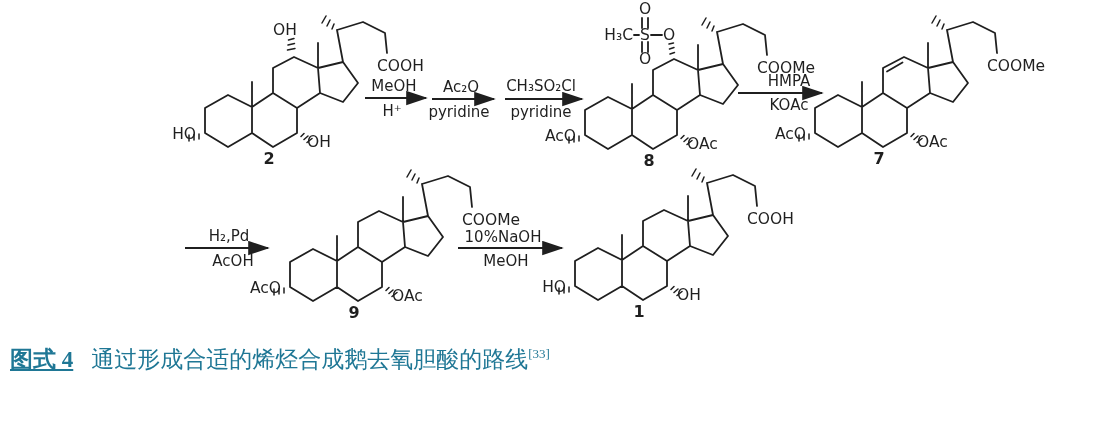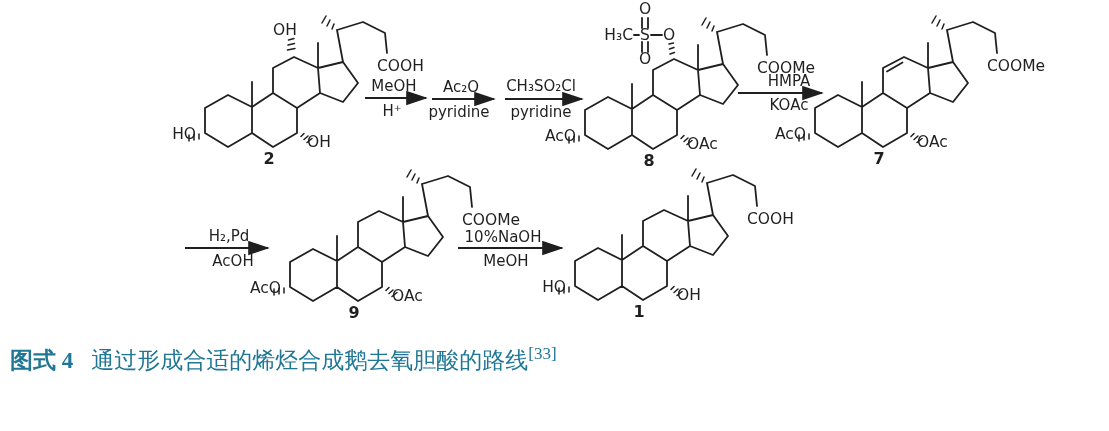--- a/index.html
+++ b/index.html
@@ -9,22 +9,22 @@
   svg{display:block;}
   .bond{fill:none;stroke:var(--ink);stroke-width:1.8;stroke-linecap:round;stroke-linejoin:round;}
   .thin{stroke-width:1.5;}
   .abond{stroke:var(--ink);stroke-width:1.8;}
   .lbl{font:15.5px "DejaVu Sans","Liberation Sans",sans-serif;fill:var(--ink);}
   .rg{font:15px "DejaVu Sans","Liberation Sans",sans-serif;fill:var(--ink);}
   .num{font:bold 16px "DejaVu Sans","Liberation Sans",sans-serif;fill:var(--ink);}
   .caption{position:absolute;left:10px;top:344px;color:var(--cap);}
   .cap-cn{font-family:"Liberation Serif",serif;font-size:23px;margin:0 0 9px 0;}
   .cap-en{font-family:"Liberation Serif",serif;font-size:21px;margin:0;word-spacing:2px;}
-  .cap-label{font-weight:bold;margin-right:18px;}
-  .cap-ref{font-size:17px;}
+  .cap-label{font-weight:bold;margin-right:18px;text-decoration:underline;}
+  .cap-ref{font-size:13px;}
 </style>
 </head>
 <body>
 
 <svg width="1109" height="340" viewBox="0 0 1109 340">
   <defs>
     <marker id="arrw" markerWidth="13" markerHeight="10" refX="11" refY="4" orient="auto">
       <path d="M0,0 L12,4 L0,8 Z" fill="#1f1f1f"></path>
     </marker>
 

